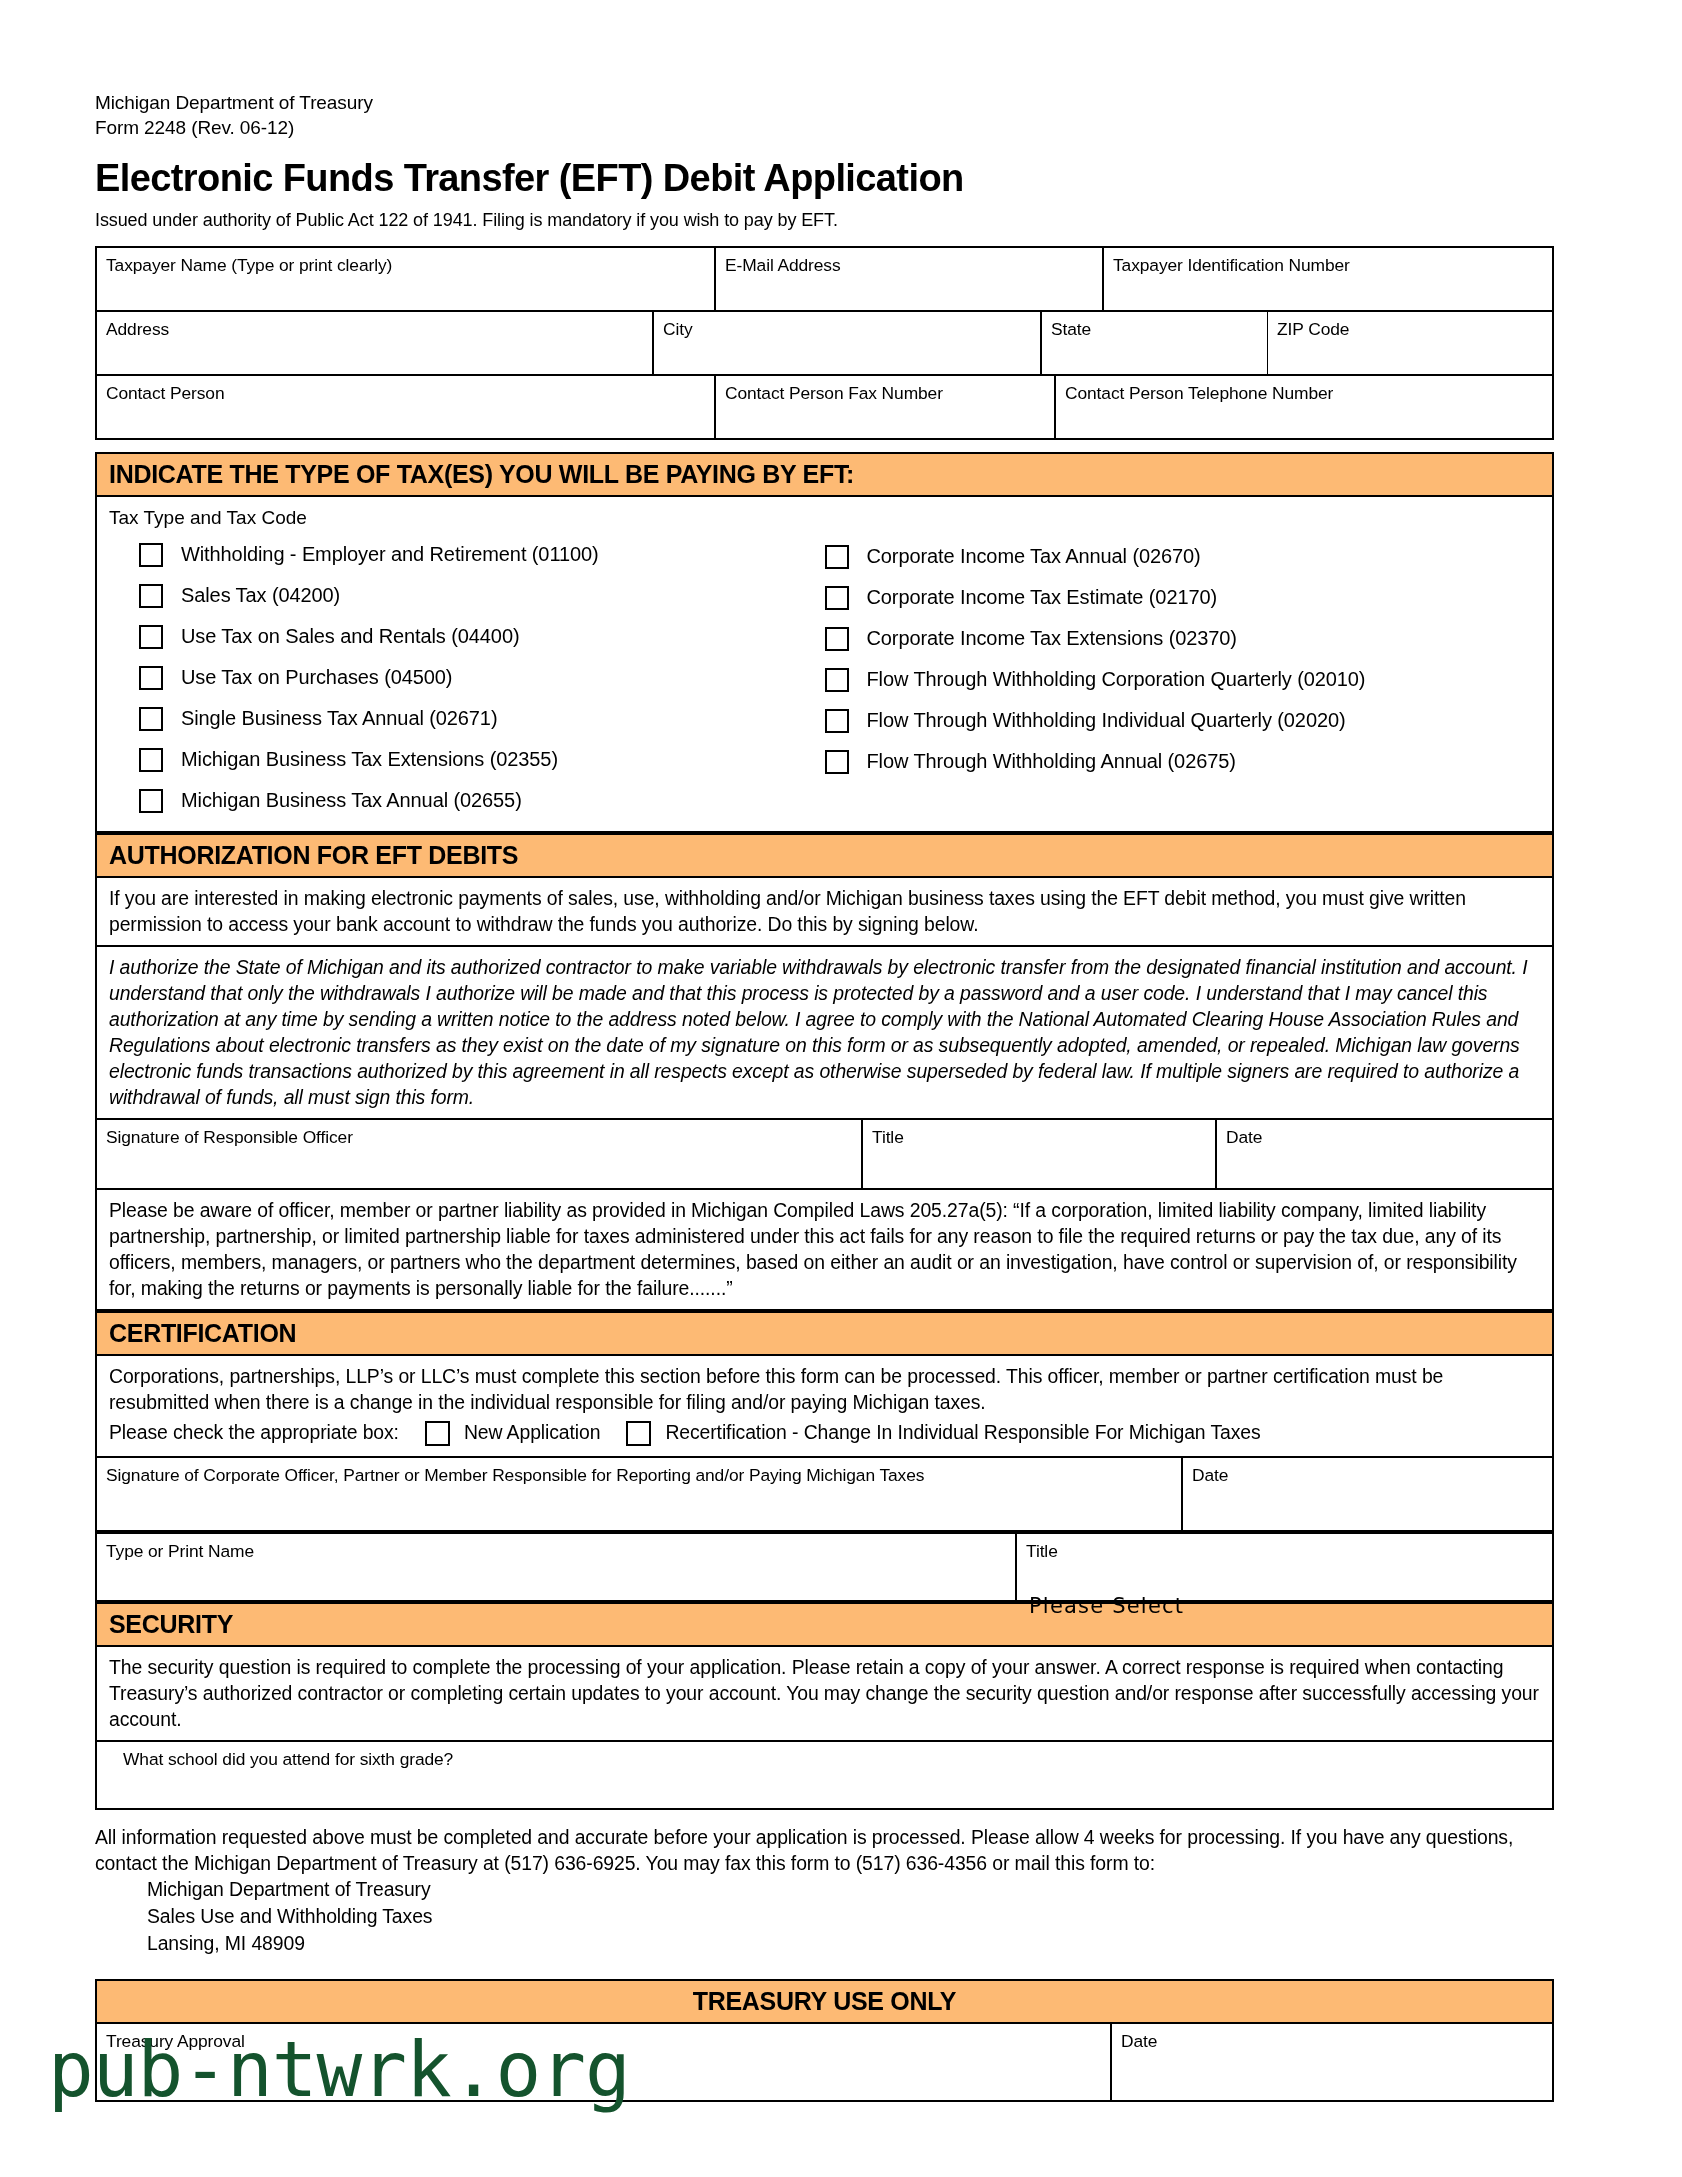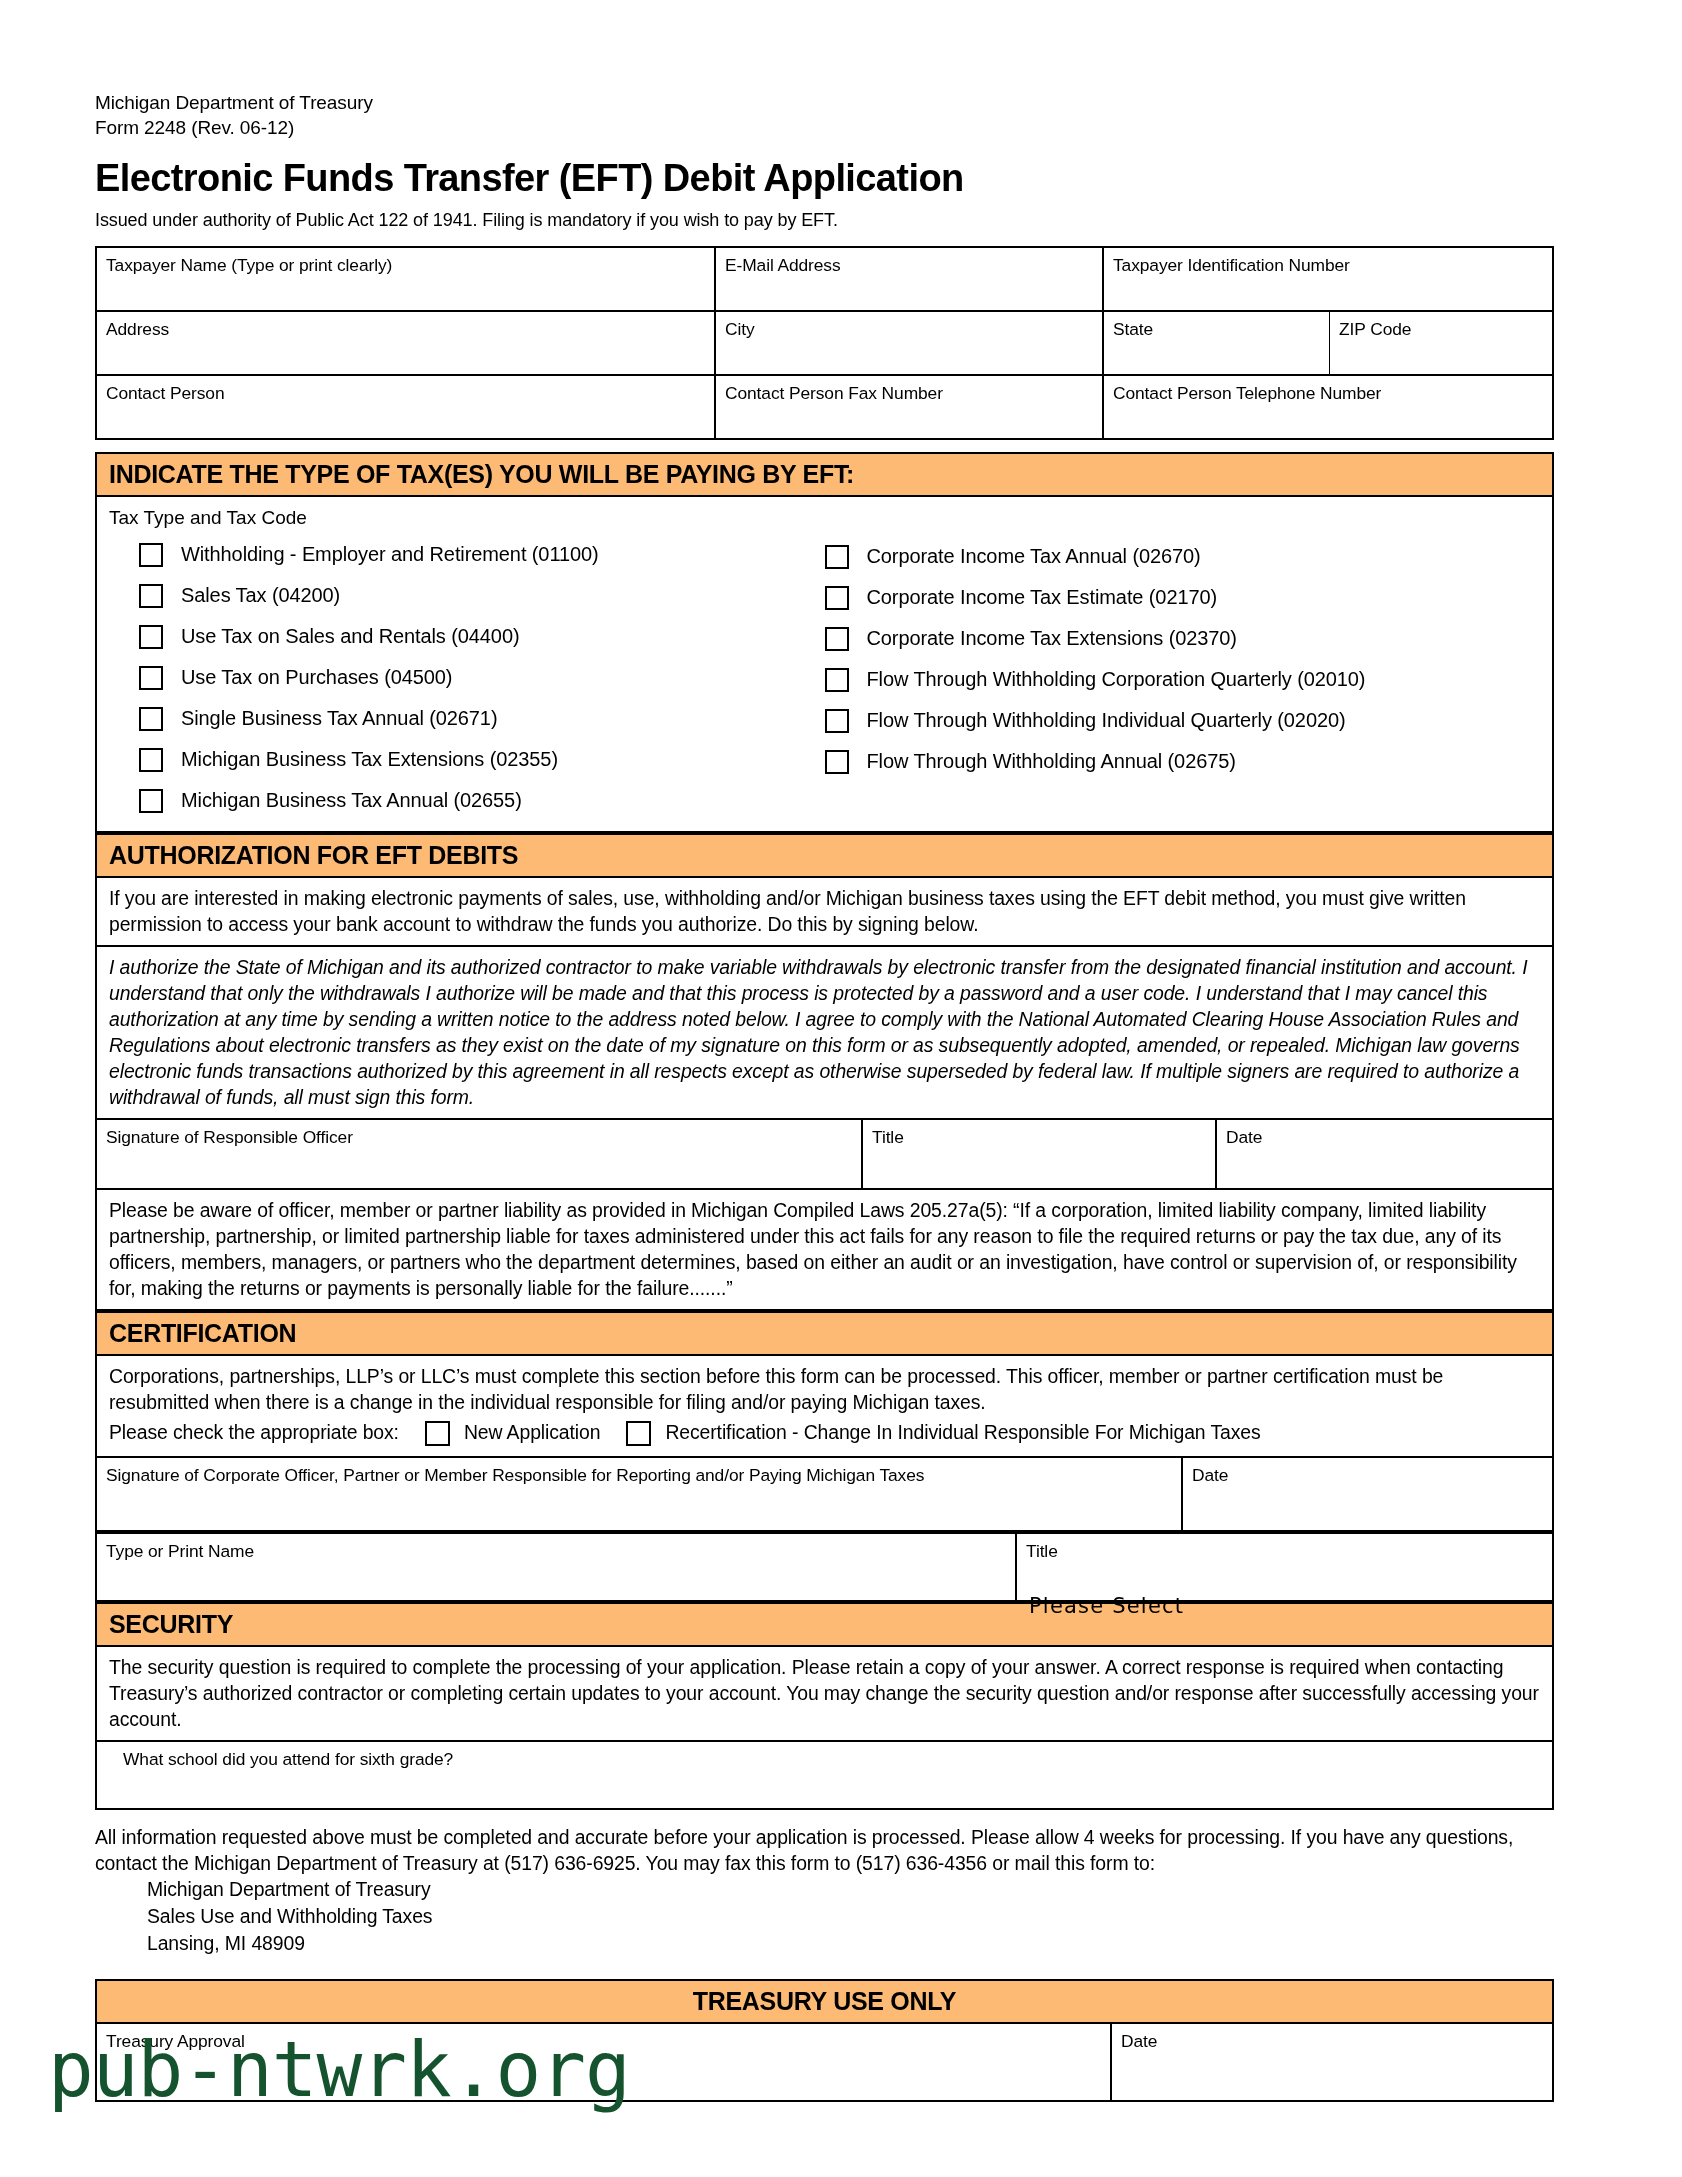--- a/index.html
+++ b/index.html
@@ -218,38 +218,38 @@
           <div class="cell-label">Taxpayer Name (Type or print clearly)</div>
         </div>
         <div class="cell h-field" style="width:388px">
           <div class="cell-label">E-Mail Address</div>
         </div>
         <div class="cell h-field" style="flex:1">
           <div class="cell-label">Taxpayer Identification Number</div>
         </div>
       </div>
       <div class="row">
-        <div class="cell h-field" style="width:617px">
+        <div class="cell h-field" style="width:555px">
           <div class="cell-label">Address</div>
         </div>
         <div class="cell h-field" style="width:388px">
           <div class="cell-label">City</div>
         </div>
         <div class="cell h-field" style="width:227px">
           <div class="cell-label">State</div>
         </div>
         <div class="cell thin h-field" style="flex:1;border-left:1.6px solid #000">
           <div class="cell-label">ZIP Code</div>
         </div>
       </div>
       <div class="row">
         <div class="cell h-field" style="width:617px">
           <div class="cell-label">Contact Person</div>
         </div>
-        <div class="cell h-field" style="width:388px">
+        <div class="cell h-field" style="width:340px">
           <div class="cell-label">Contact Person Fax Number</div>
         </div>
         <div class="cell h-field" style="flex:1">
           <div class="cell-label">Contact Person Telephone Number</div>
         </div>
       </div>
     </div>
 
     <div class="block" style="margin-top:12px">
       <div class="sec-head">INDICATE THE TYPE OF TAX(ES) YOU WILL BE PAYING BY EFT:</div>

